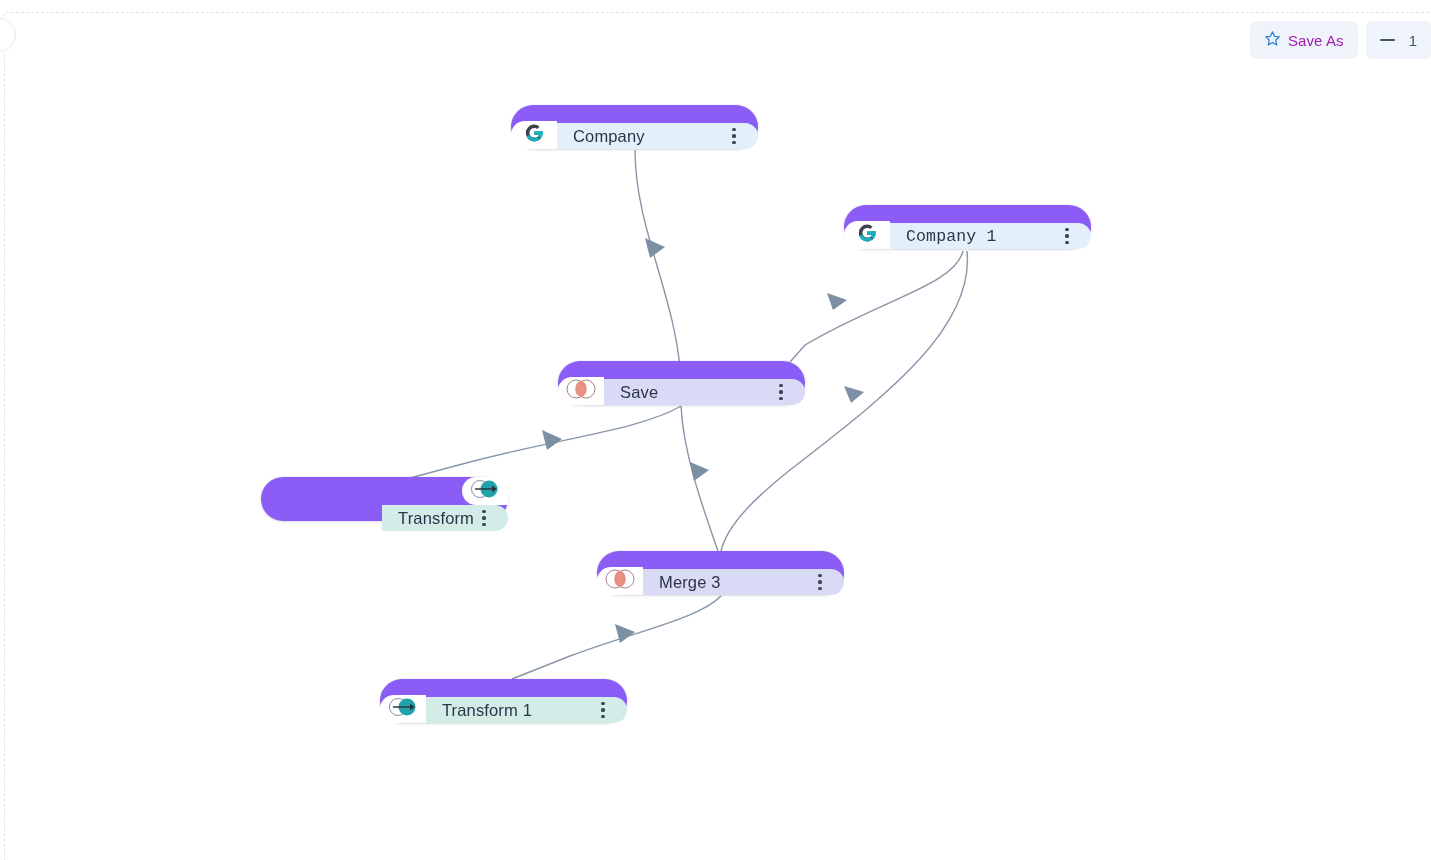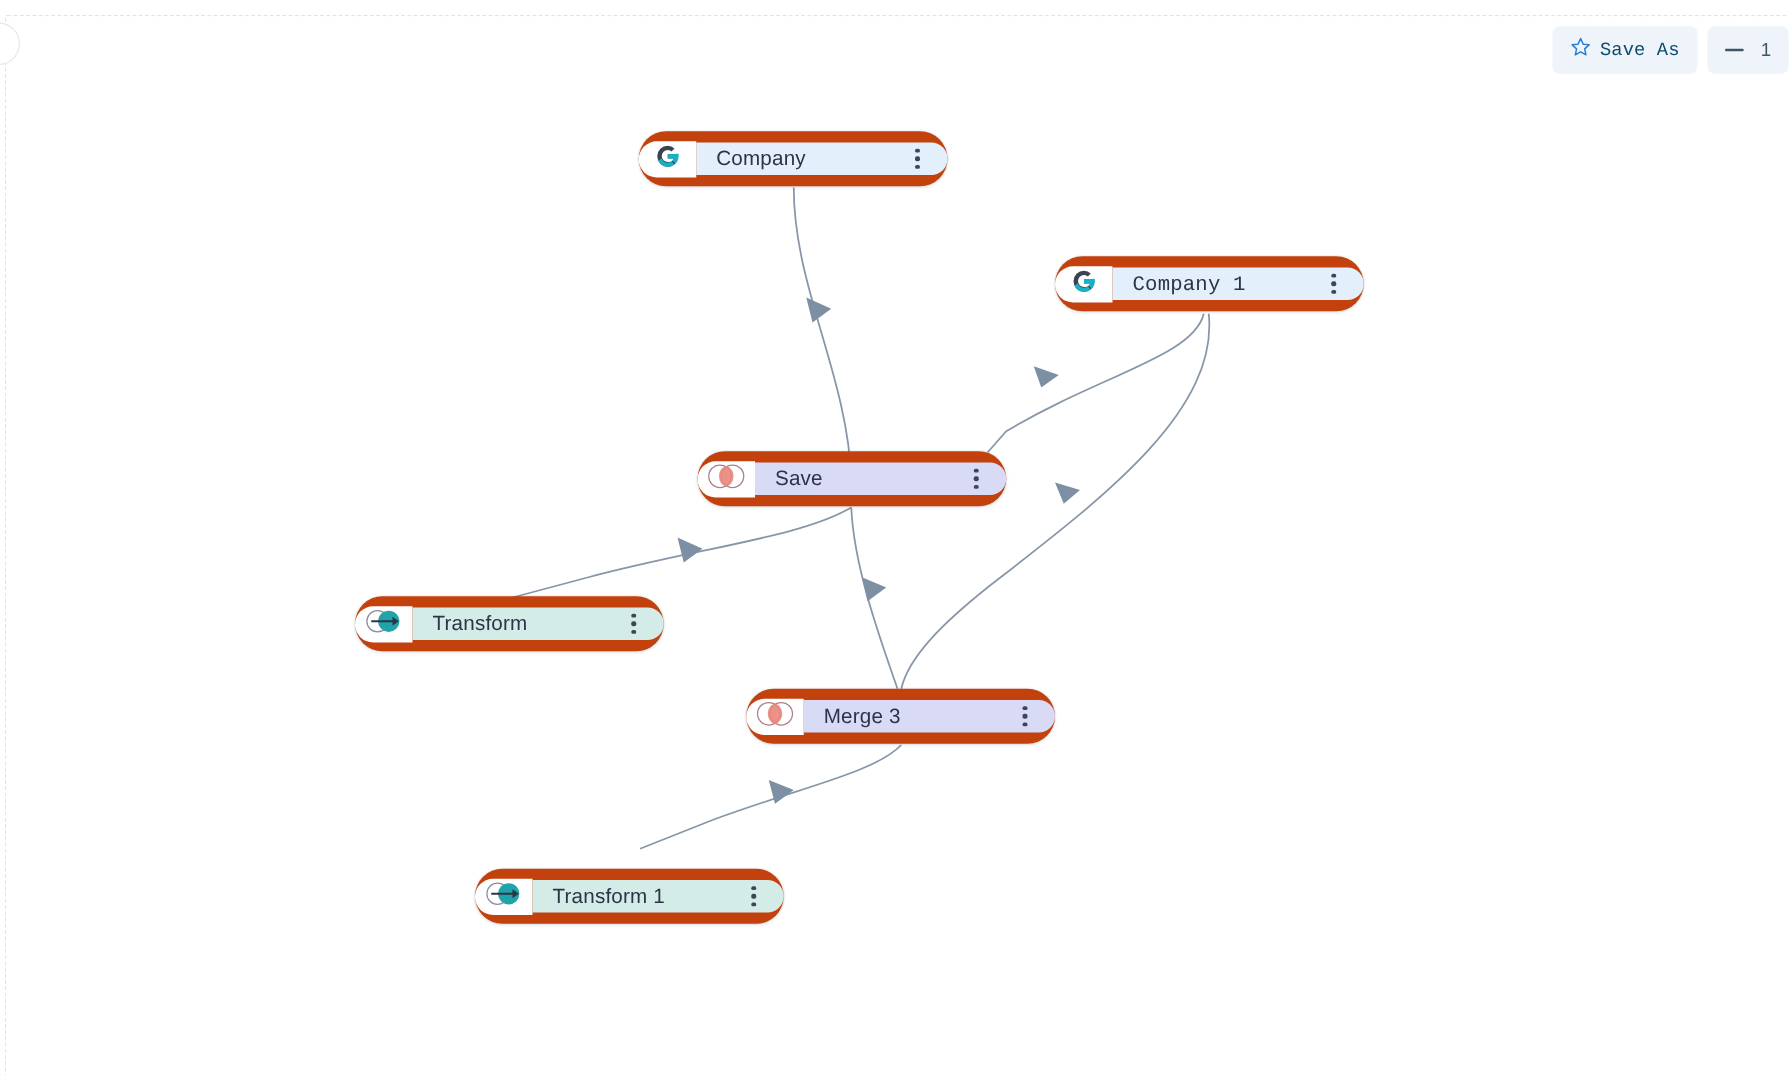--- a/index.html
+++ b/index.html
@@ -56,29 +56,28 @@
   .tb-group {
     display: flex;
     align-items: center;
     background: #eef4fa;
     border-radius: 6px;
     height: 38px;
     padding: 0 14px;
     margin-left: 8px;
   }
   .save-as {
-    color: #0c4a6e;
+    color: #a21caf;
     font-size: 15px;
     letter-spacing: .1px;
     display: flex;
     align-items: center;
     gap: 7px;
     cursor: pointer;
     white-space: nowrap;
-    font-family: Liberation Mono, monospace;
   }
   .zoom-group {
     background: #eef4fa;
     border-radius: 6px;
     height: 38px;
     display: flex;
     align-items: center;
     padding: 0 14px;
     margin-left: 8px;
     gap: 14px;
@@ -103,24 +102,24 @@
     left: 0; top: 0;
     width: 1431px; height: 860px;
     pointer-events: none;
     z-index: 5;
   }
 
   
   .node {
     position: absolute;
     display: flex;
-    align-items: center;
+    align-items: flex-end;
     height: 44px;
     border-radius: 22px;
-    background: #c2410c;
+    background: #8b5cf6;
     box-shadow: 0 1px 3px rgba(30,50,80,0.13), 0 0 0 1px rgba(30,50,80,0.045);
     z-index: 20;
     cursor: grab;
     user-select: none;
   }
   .node-cap {
     width: 46px;
     min-width: 46px;
     border-radius: 22px 0 0 22px;
     background: #ffffff;
@@ -277,21 +276,21 @@
     <div class="node-body">
       <span class="node-label">Save</span>
       <span class="kebab">
           <i></i>
           <i></i>
           <i></i>
         </span>
     </div>
   </div>
 
-  <div class="node n-transform" style="left:284px; top:477px; width:247px;">
+  <div class="node n-transform" style="left:261px; top:477px; width:247px;flex-direction:column;">
     <div class="node-cap">
       <span>
         <svg width="34" height="24" viewBox="0 0 34 24">
           <circle cx="12" cy="12" r="8.5" fill="none" stroke="#8a8fa0" stroke-width="1"></circle>
           <circle cx="21" cy="12" r="8.5" fill="#20a3ab"></circle>
           <path d="M7 12 H25" stroke="#2c3446" stroke-width="1.5" fill="none"></path>
           <polygon points="24,8.4 29,12 24,15.6" fill="#2c3446"></polygon>
         </svg>
       </span>
     </div>
@@ -318,21 +317,21 @@
     <div class="node-body">
       <span class="node-label">Merge 3</span>
       <span class="kebab">
           <i></i>
           <i></i>
           <i></i>
         </span>
     </div>
   </div>
 
-  <div class="node n-transform" style="left:380px; top:679px; width:247px;margin-top:16px;">
+  <div class="node n-transform" style="left:380px; top:679px; width:247px;">
     <div class="node-cap">
       <span>
         <svg width="34" height="24" viewBox="0 0 34 24">
           <circle cx="12" cy="12" r="8.5" fill="none" stroke="#8a8fa0" stroke-width="1"></circle>
           <circle cx="21" cy="12" r="8.5" fill="#20a3ab"></circle>
           <path d="M7 12 H25" stroke="#2c3446" stroke-width="1.5" fill="none"></path>
           <polygon points="24,8.4 29,12 24,15.6" fill="#2c3446"></polygon>
         </svg>
       </span>
     </div>

